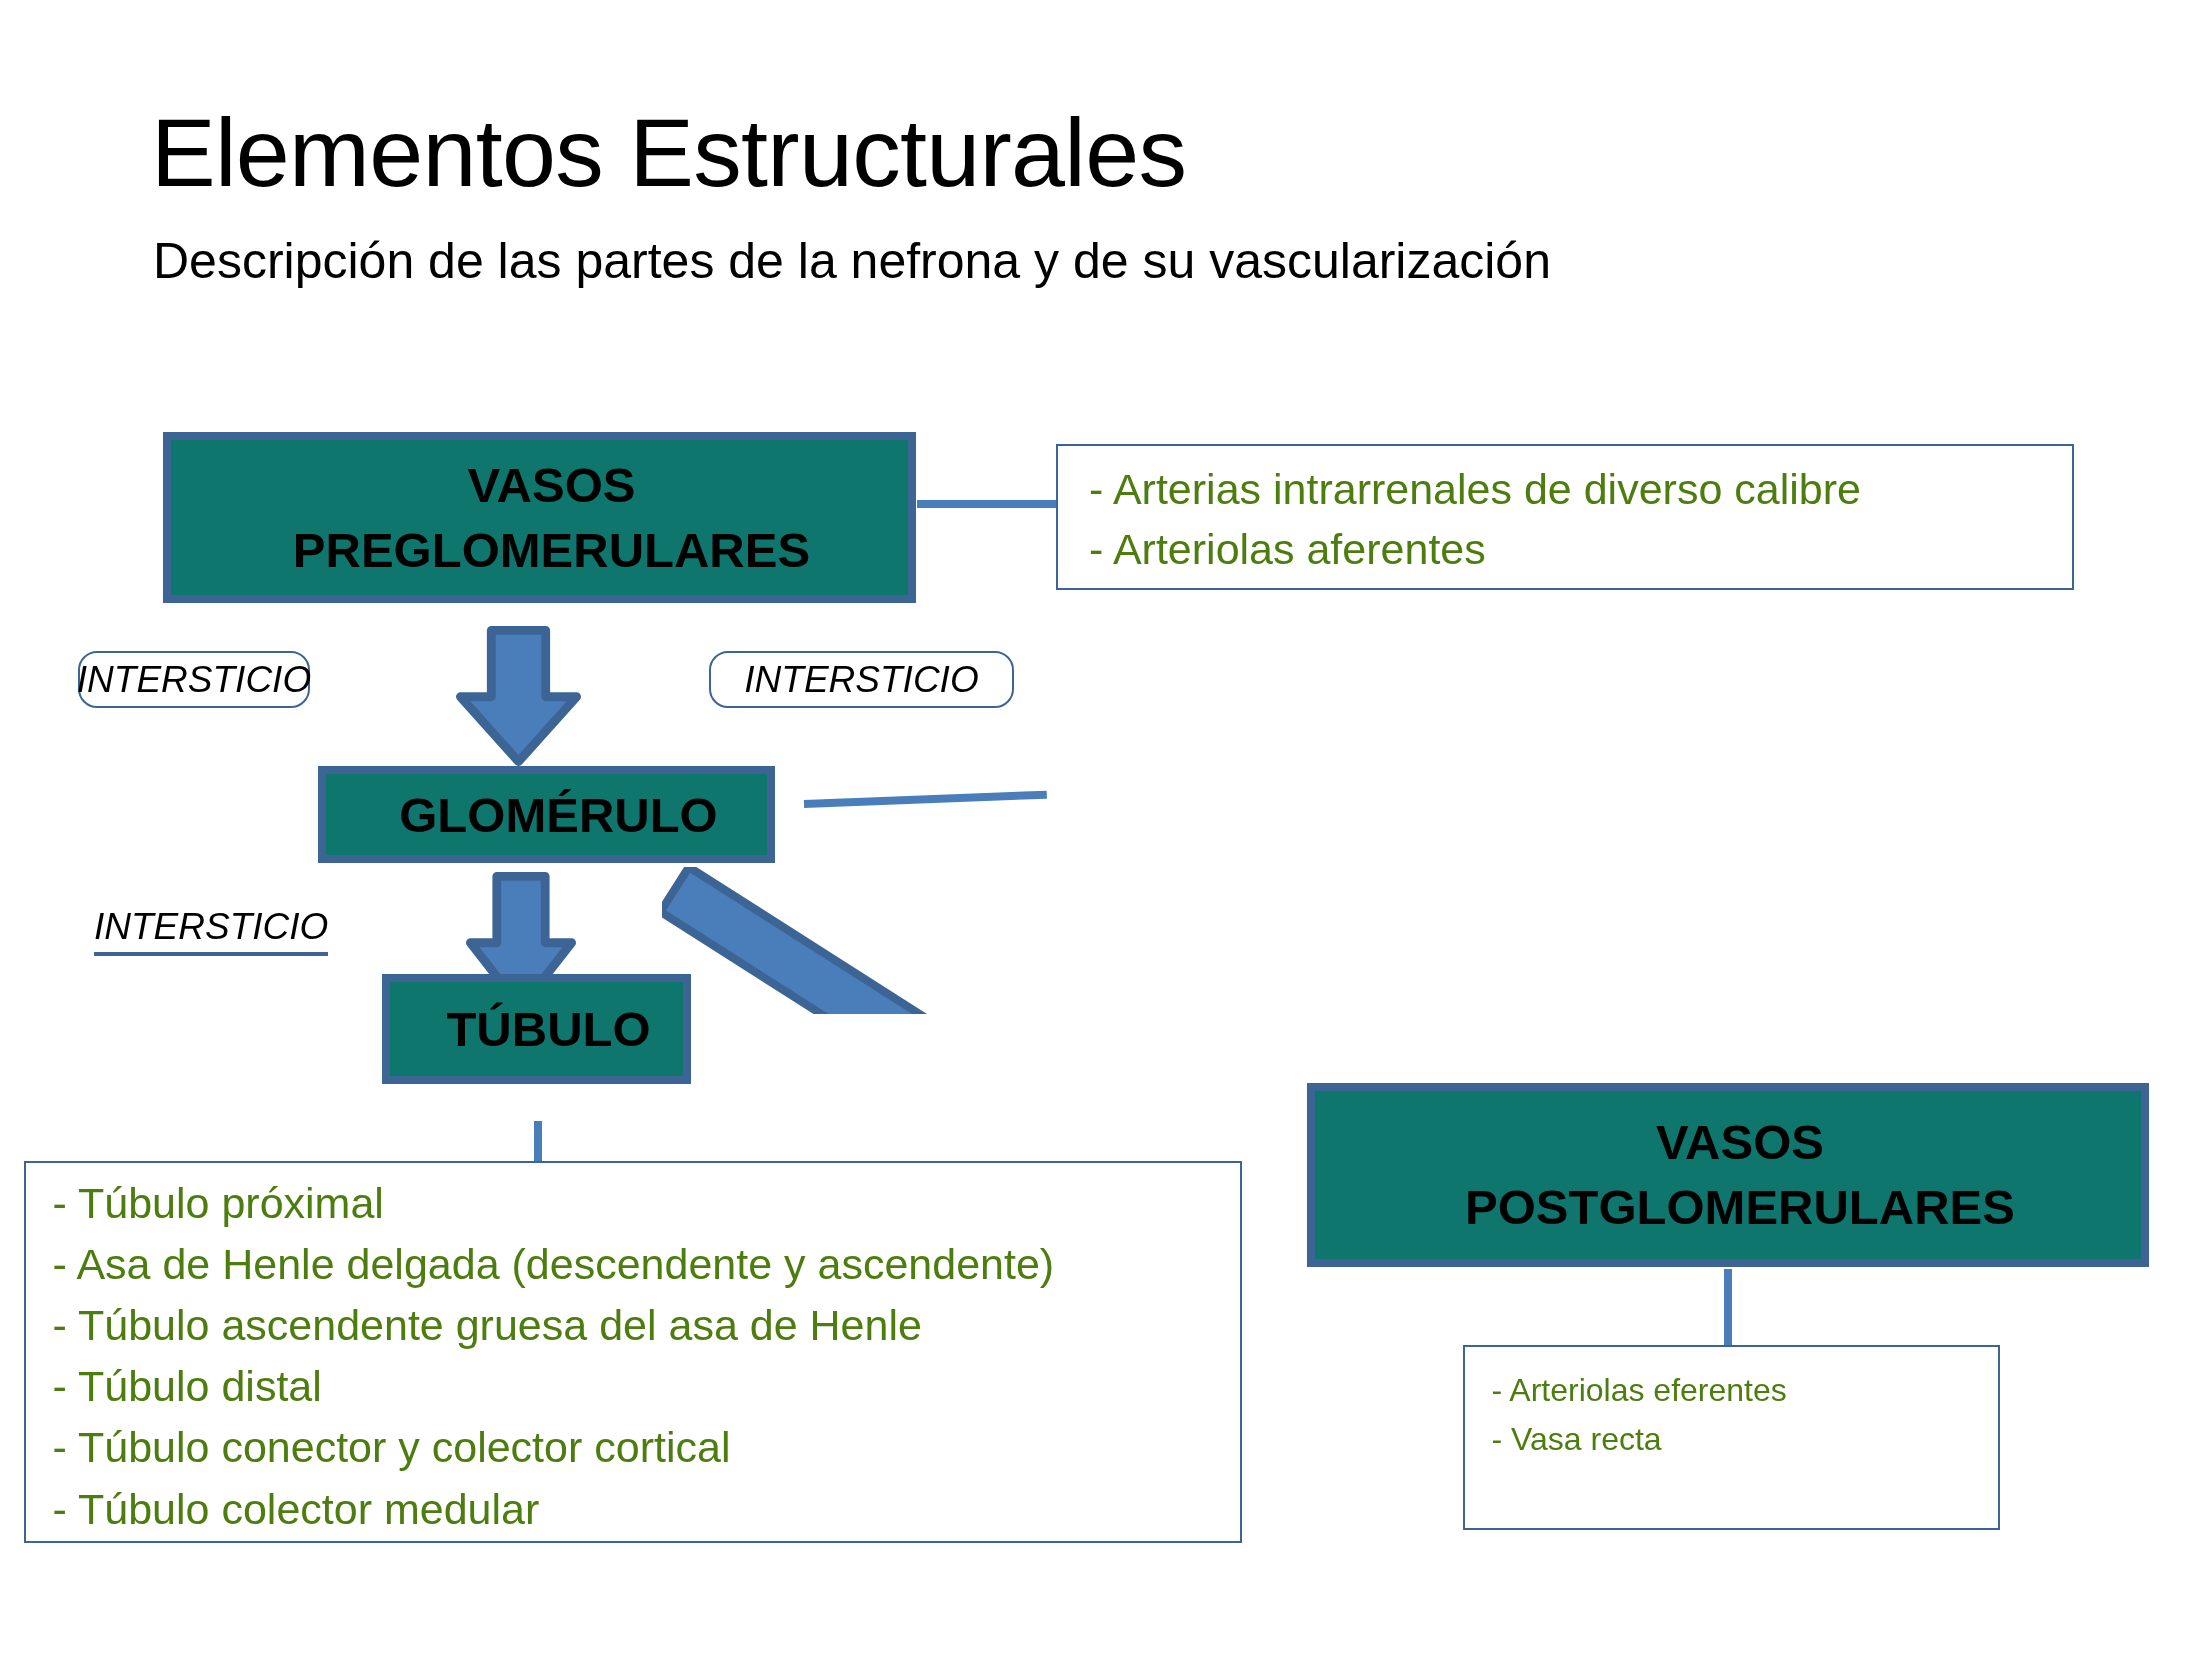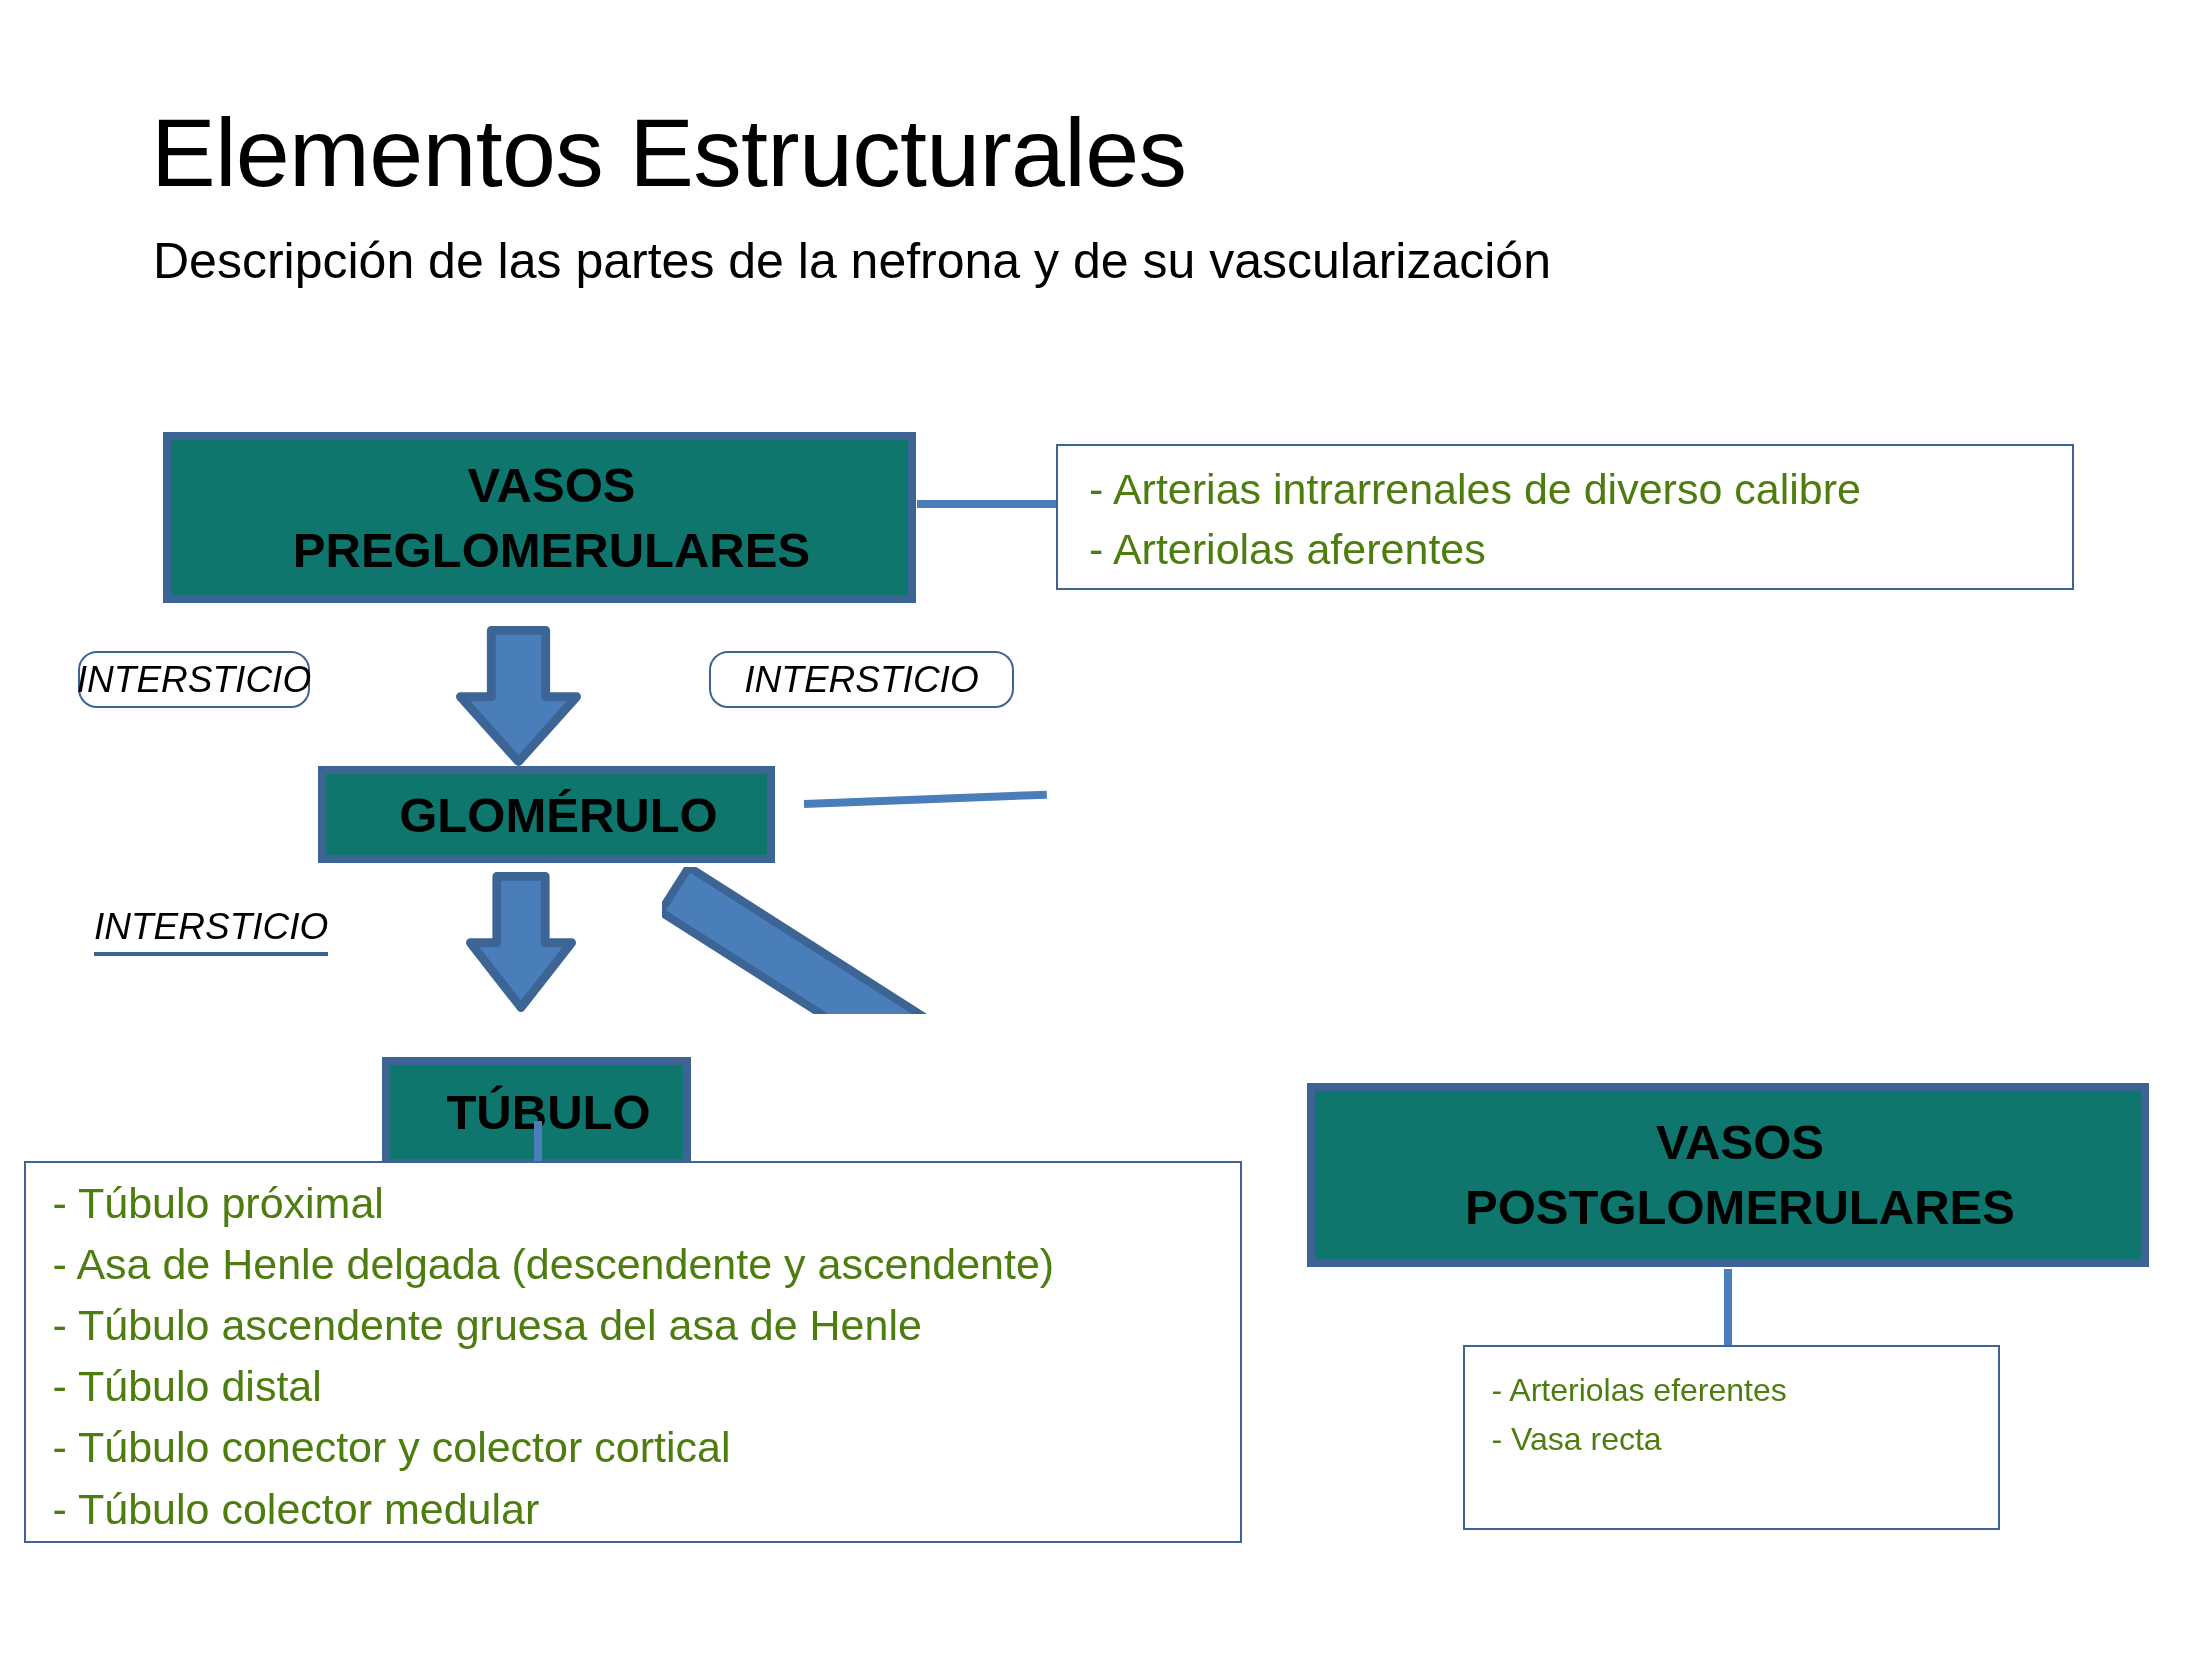--- a/index.html
+++ b/index.html
@@ -75,21 +75,21 @@
   }
   #node-glomerulo {
     left: 318px;
     top: 766px;
     width: 457px;
     height: 97px;
     font-size: 49px;
   }
   #node-tubulo {
     left: 382px;
-    top: 1057px;
+    top: 974px;
     width: 309px;
     height: 110px;
     font-size: 49px;
   }
   #node-postglomerular {
     left: 1307px;
     top: 1083px;
     width: 842px;
     height: 184px;
     font-size: 49px;

